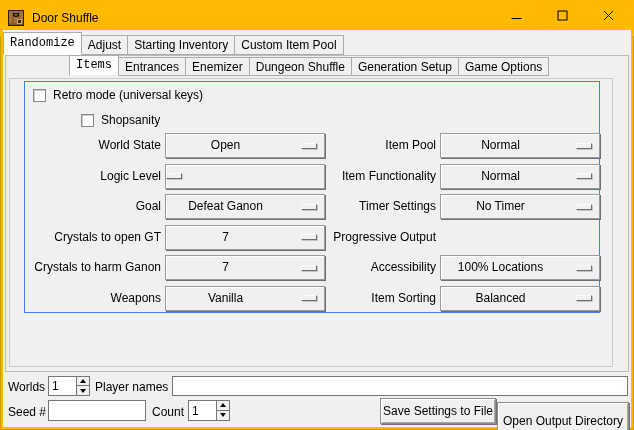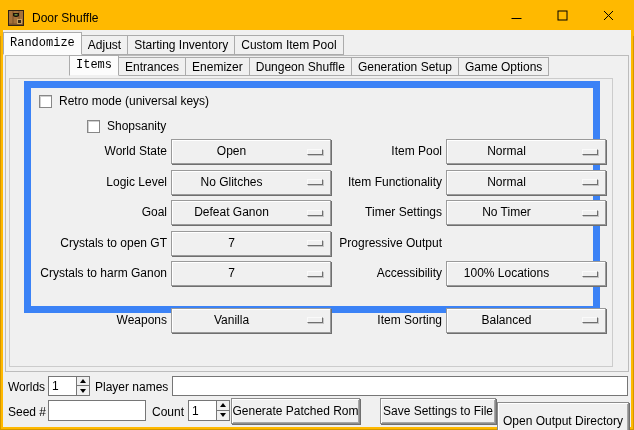--- a/index.html
+++ b/index.html
@@ -31,21 +31,21 @@
   }
   .tab:first-child { margin-left:0; }
   .tab.active { background:#fcfcfc; border-bottom:1px solid #fcfcfc; height:23px; line-height:21px; position:relative; z-index:6;font-family:Liberation Mono, monospace; }
   .outer-tabs { left:0; top:2px; height:23px; }
   .inner-tabs { left:25px; top:27px; height:19px;margin-left:41px; }
   .inner-tabs .tab { height:19px; line-height:18px; }
   .inner-tabs .tab.active { height:21px; line-height:19px; border-bottom:1px solid #f0f0f0; background:#fcfcfc; }
 
   .outer-panel { position:absolute; left:2px; top:25px; width:624px; height:317px; border:1px solid #bcbcbc; background:#f0f0f0; z-index:1; }
   .inner-panel { position:absolute; left:3px; top:22px; width:604px; height:289px; border:1px solid #cccccc; background:#f0f0f0; z-index:2; }
-  .groupbox   { position:absolute; left:14px; top:2px; width:576px; height:232px; border:7px solid #3b82f6; }
+  .groupbox   { position:absolute; left:14px; top:2px; width:576px; height:232px; border:1px solid #3b82f6; }
 
   
   .check-row { position:absolute; left:8px; display:flex; align-items:center; height:16px; }
   .checkbox { width:13px; height:13px; background:#fff; border:1px solid #878787; box-shadow: inset 1px 1px 0 #cfcfcf; margin-right:7px; flex:0 0 auto; }
   .check-label { line-height:14px; }
 
   
   .optrow { position:absolute; height:25px; }
   .optrow .lbl { position:absolute; top:0; height:25px; line-height:25px; text-align:right; white-space:nowrap; }
   .lbl-left  { left:0;  width:136px; }
@@ -148,21 +148,20 @@
             <span class="lbl lbl-right">Item Pool</span>
             <div class="optmenu om-right">
               <span class="val">Normal</span>
               <div class="indicator"></div>
             </div>
           </div>
 
           <div class="optrow" style="top:81.5px; left:0; right:0;">
             <span class="lbl lbl-left">Logic Level</span>
             <div class="optmenu om-left">
-              <span class="val">No Glitches</span>
               <div class="indicator"></div>
             </div>
             <span class="lbl lbl-right">Item Functionality</span>
             <div class="optmenu om-right">
               <span class="val">Normal</span>
               <div class="indicator"></div>
             </div>
           </div>
 
           <div class="optrow" style="top:112px; left:0; right:0;">
@@ -193,21 +192,21 @@
               <span class="val">7</span>
               <div class="indicator"></div>
             </div>
             <span class="lbl lbl-right">Accessibility</span>
             <div class="optmenu om-right">
               <span class="val">100% Locations</span>
               <div class="indicator"></div>
             </div>
           </div>
 
-          <div class="optrow" style="top:203.5px; left:0; right:0;margin-top:16px;">
+          <div class="optrow" style="top:203.5px; left:0; right:0;">
             <span class="lbl lbl-left">Weapons</span>
             <div class="optmenu om-left">
               <span class="val">Vanilla</span>
               <div class="indicator"></div>
             </div>
             <span class="lbl lbl-right">Item Sorting</span>
             <div class="optmenu om-right">
               <span class="val">Balanced</span>
               <div class="indicator"></div>
             </div>
@@ -255,18 +254,17 @@
       <input value="1" style="">
       <div class="arrows">
         <div class="arr up">
             <div class="tri-up"></div>
           </div>
         <div class="arr">
             <div class="tri-down"></div>
           </div>
       </div>
     </div>
-    <button class="tk-btn" style="left:228px; top:368px; width:129px; height:26px;">Generate Patched Rom</button>
     <button class="tk-btn" style="left:377px; top:368px; width:116px; height:26px;">Save Settings to File</button>
     <button class="tk-btn" style="left:494px; top:352px; width:132px; height:38px;margin-top:20px;">Open Output Directory</button>
 
   </div>
 </div>
 
 </body></html>

